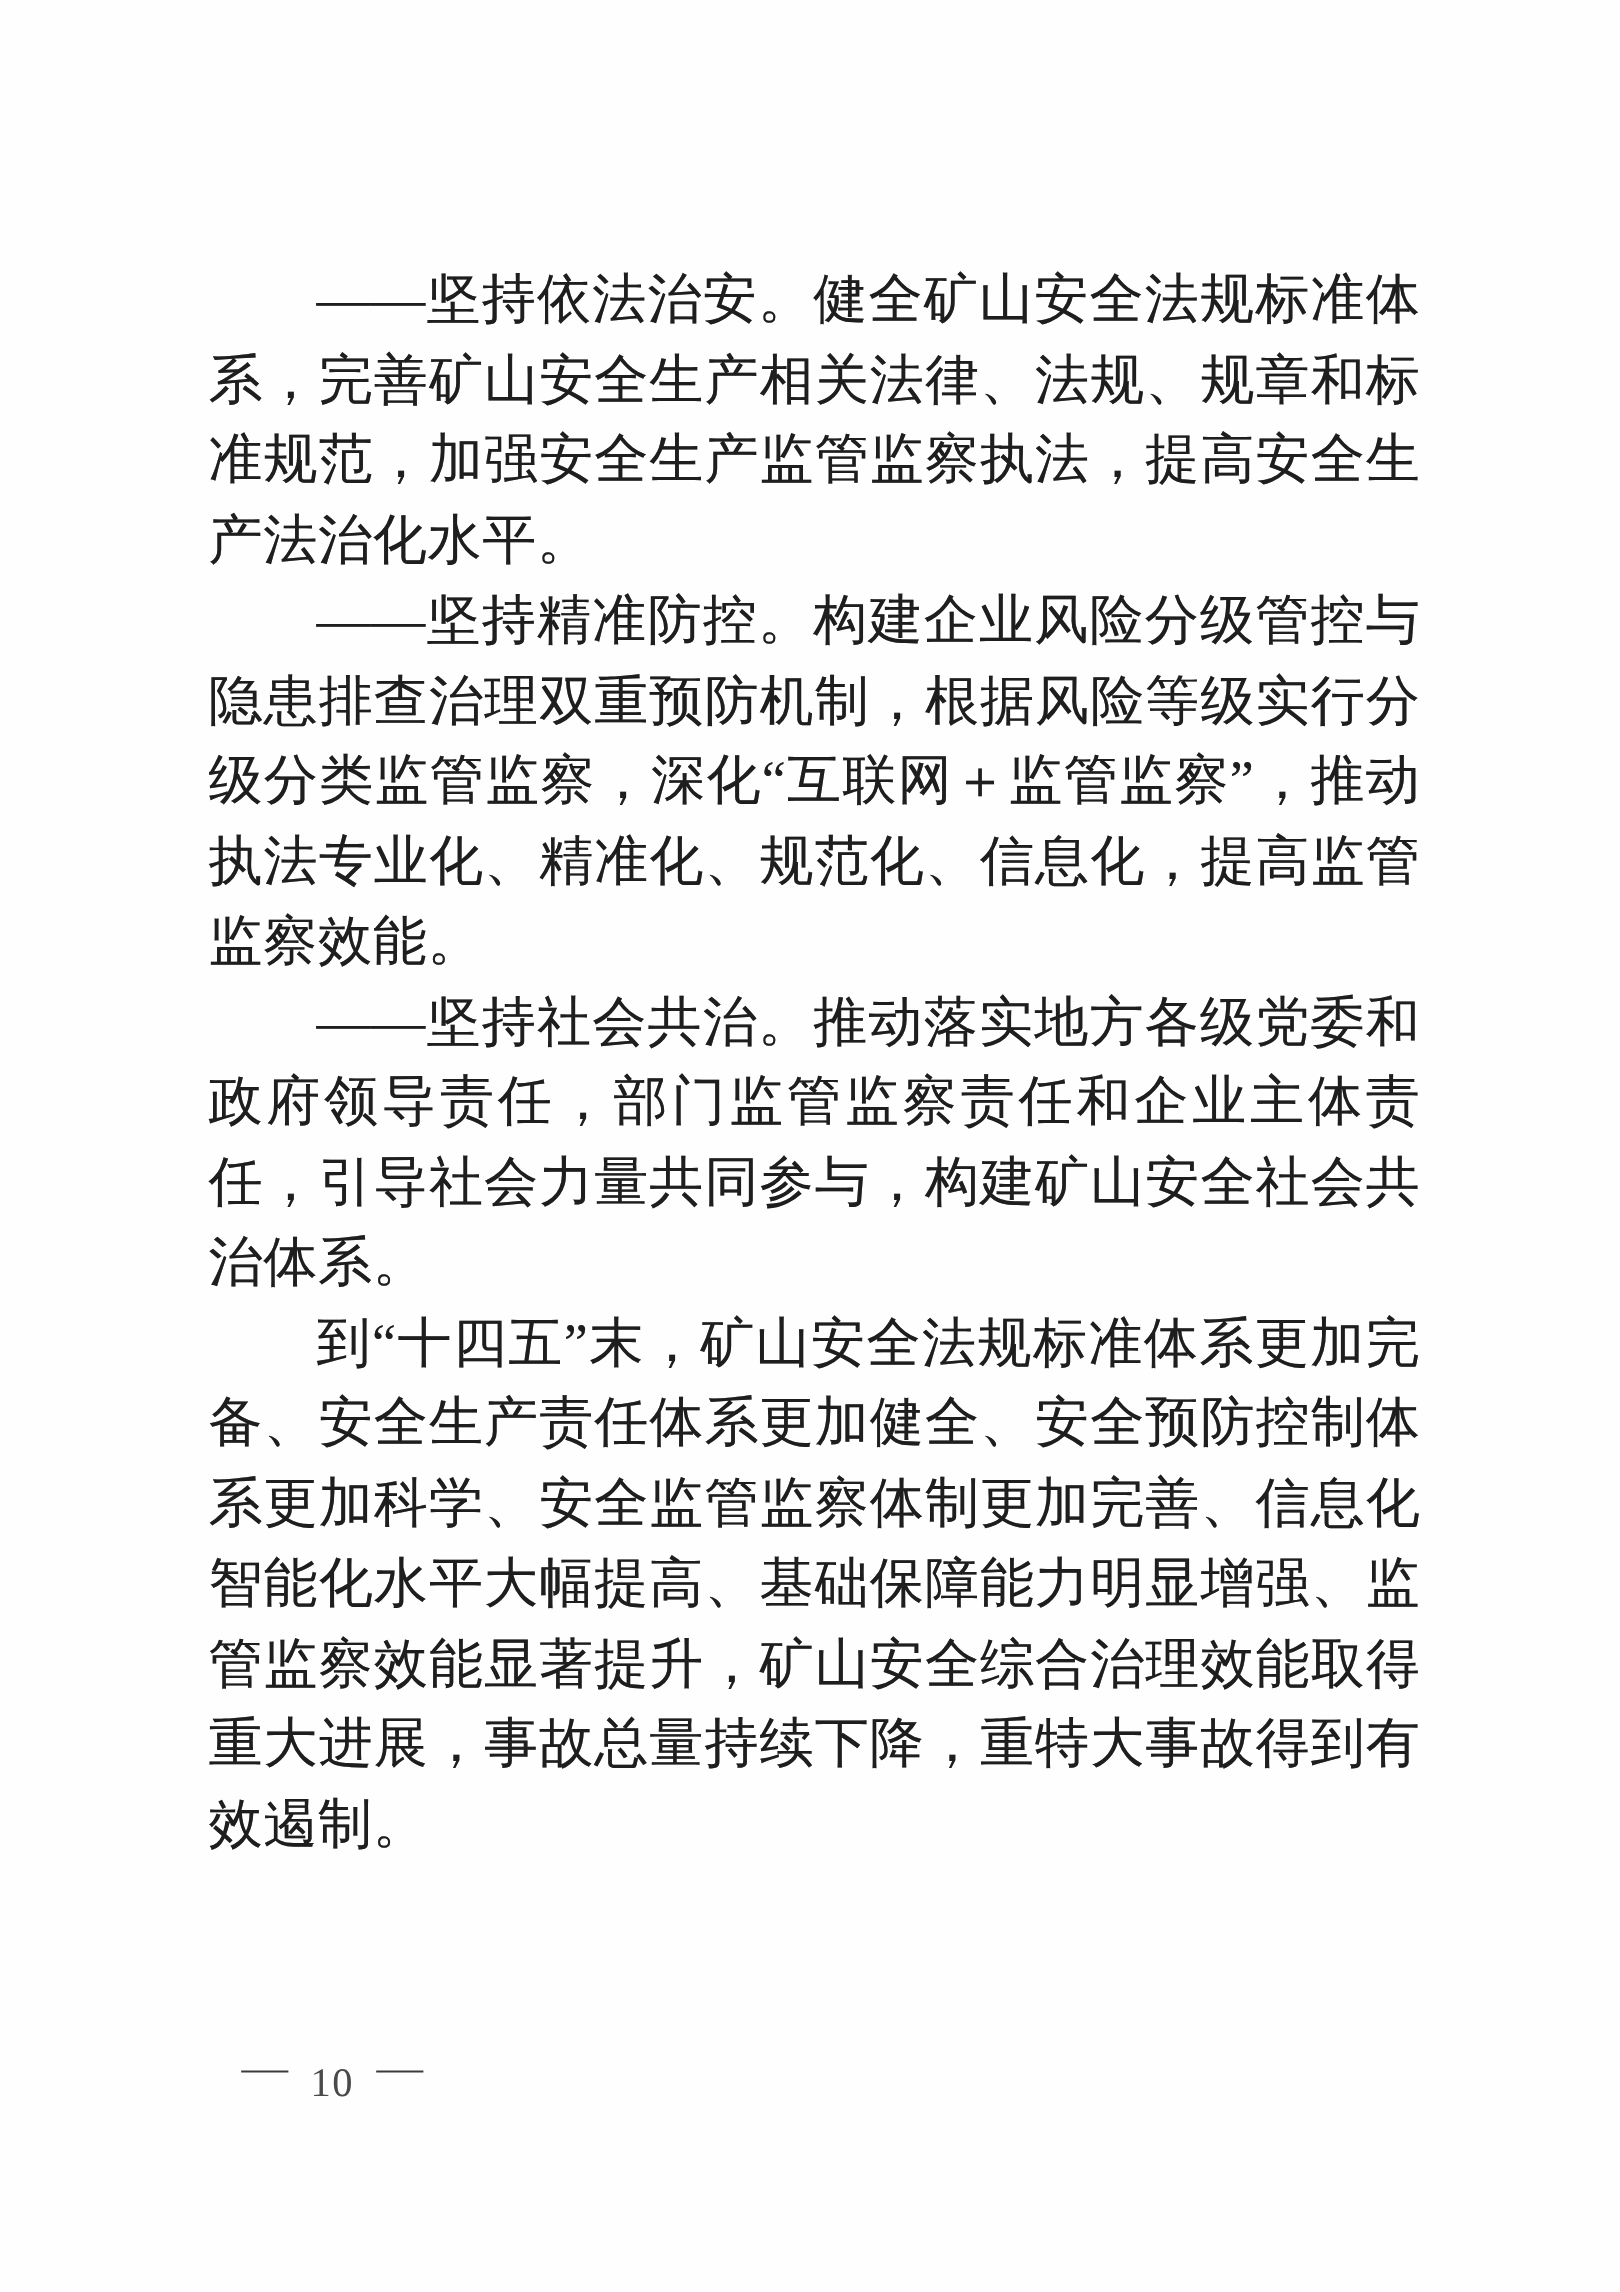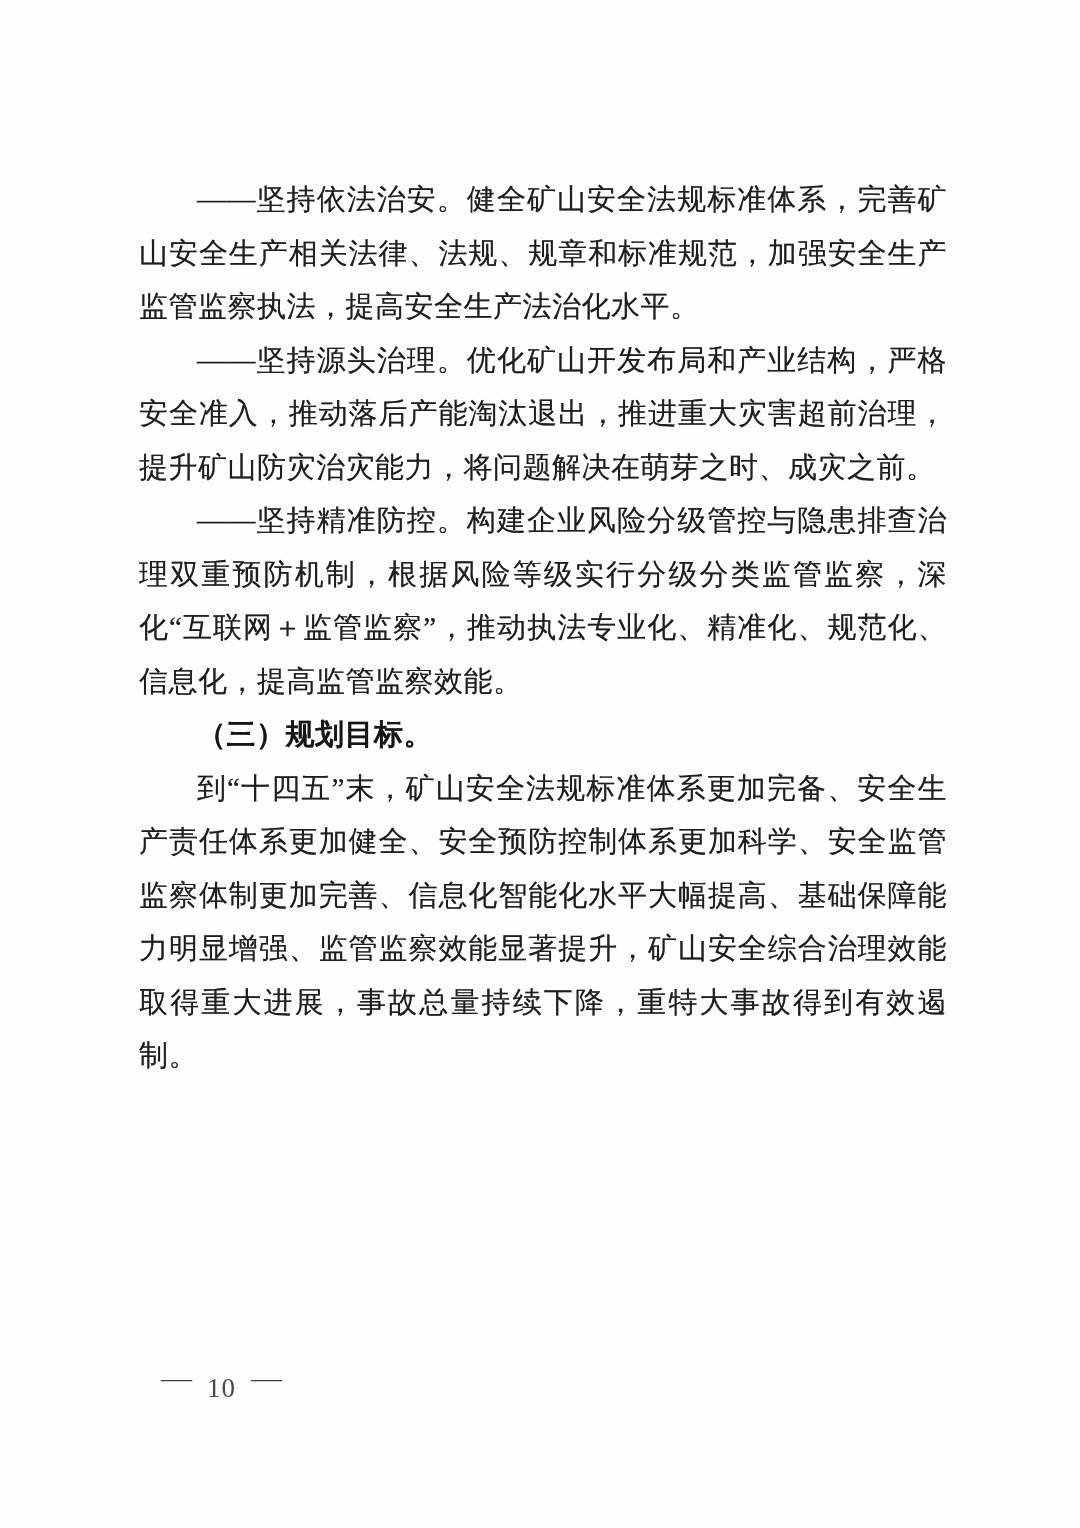--- a/index.html
+++ b/index.html
@@ -20,21 +20,21 @@
   }
 
   .content {
     position: absolute;
     left: 139px;
     top: 173px;
     width: 808px;
   }
 
   .para {
-    font-size: 29px;
+    font-size: 36px;
     line-height: 53.5px;
     color: #1e1e1e;
     text-align: justify;
     text-indent: 2em;
     letter-spacing: 0.5px;
     
     text-shadow: 0 0 0.4px rgba(30,30,30,0.55);
   }
 
   .para.heading {
@@ -66,23 +66,22 @@
     margin-top: 21px;
   }
 </style>
 </head>
 <body>
 
 <div class="page">
 
   <div class="content">
     <p class="para">——坚持依法治安。健全矿山安全法规标准体系，完善矿山安全生产相关法律、法规、规章和标准规范，加强安全生产监管监察执法，提高安全生产法治化水平。</p>
-    <p class="para">——坚持源头治理。优化矿山开发布局和产业结构，严格安全准入，推动落后产能淘汰退出，推进重大灾害超前治理，提升矿山防灾治灾能力，将问题解决在萌芽之时、成灾之前。</p>
     <p class="para">——坚持精准防控。构建企业风险分级管控与隐患排查治理双重预防机制，根据风险等级实行分级分类监管监察，深化“互联网＋监管监察”，推动执法专业化、精准化、规范化、信息化，提高监管监察效能。</p>
-    <p class="para heading">（三）规划目标。</p>
+    <p class="para">——坚持社会共治。推动落实地方各级党委和政府领导责任，部门监管监察责任和企业主体责任，引导社会力量共同参与，构建矿山安全社会共治体系。</p>
     <p class="para">到“十四五”末，矿山安全法规标准体系更加完备、安全生产责任体系更加健全、安全预防控制体系更加科学、安全监管监察体制更加完善、信息化智能化水平大幅提高、基础保障能力明显增强、监管监察效能显著提升，矿山安全综合治理效能取得重大进展，事故总量持续下降，重特大事故得到有效遏制。</p>
   </div>
 
   <div class="footer">
     <span class="dash">—</span>
     <span class="pagenum">10</span>
     <span class="dash">—</span>
   </div>
 
 </div>

